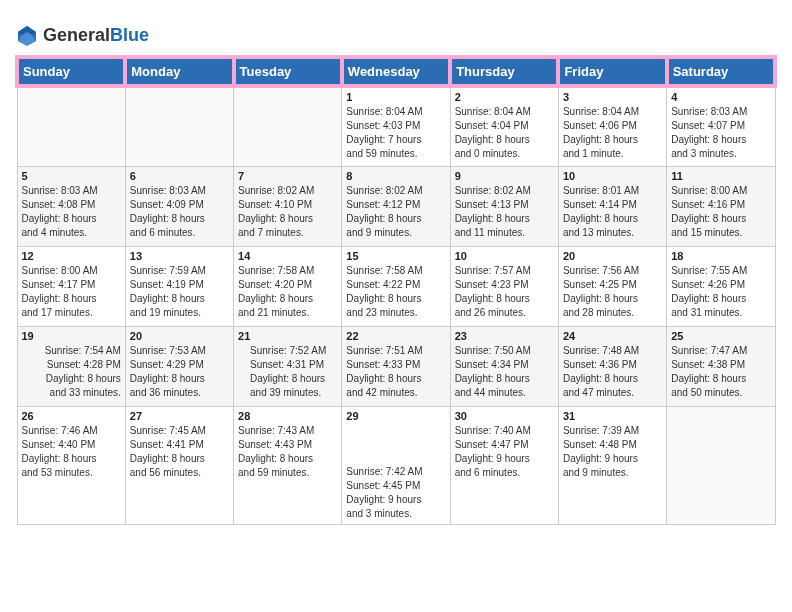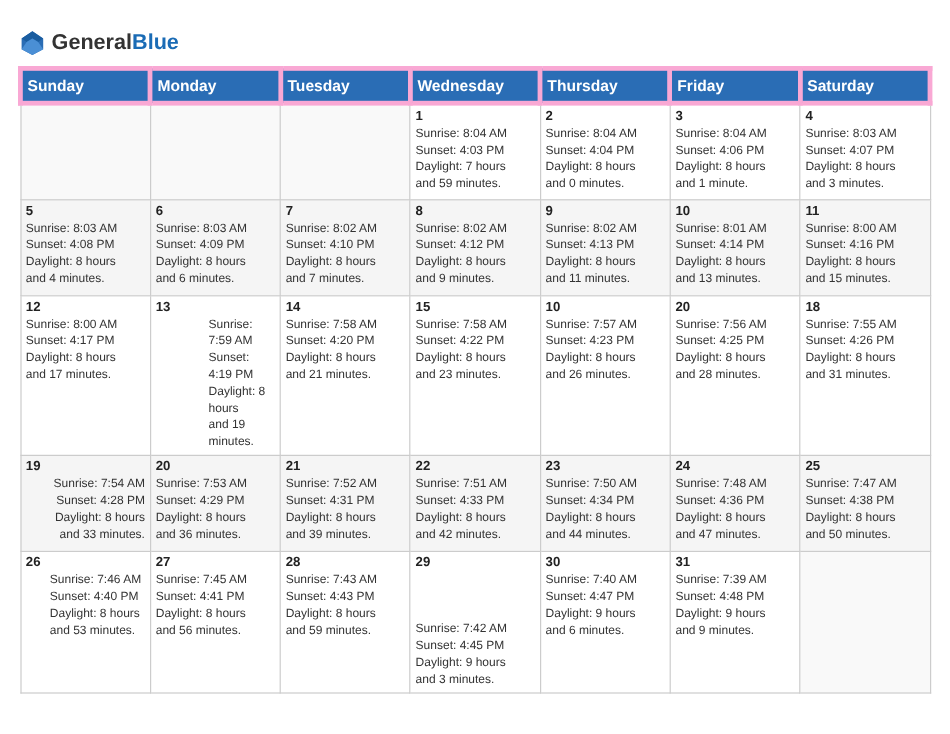--- a/index.html
+++ b/index.html
@@ -212,21 +212,21 @@
         <tr class="row-odd">
           <td>
             <span class="day-number">12</span>
             <div class="day-info" style="white-space: pre-line;">Sunrise: 8:00 AM
 Sunset: 4:17 PM
 Daylight: 8 hours
 and 17 minutes.</div>
           </td>
           <td>
             <span class="day-number">13</span>
-            <div class="day-info" style="white-space: pre-line; margin-left: 44px;">Sunrise: 7:59 AM
+            <div class="day-info" style="white-space: pre-line;">Sunrise: 7:59 AM
 Sunset: 4:19 PM
 Daylight: 8 hours
 and 19 minutes.</div>
           </td>
           <td>
             <span class="day-number">14</span>
             <div class="day-info" style="white-space: pre-line;">Sunrise: 7:58 AM
 Sunset: 4:20 PM
 Daylight: 8 hours
 and 21 minutes.</div>
@@ -270,21 +270,21 @@
           </td>
           <td>
             <span class="day-number">20</span>
             <div class="day-info" style="white-space: pre-line;">Sunrise: 7:53 AM
 Sunset: 4:29 PM
 Daylight: 8 hours
 and 36 minutes.</div>
           </td>
           <td>
             <span class="day-number">21</span>
-            <div class="day-info" style="white-space: pre-line;">Sunrise: 7:52 AM
+            <div class="day-info" style="white-space: pre-line; margin-left: 12px;">Sunrise: 7:52 AM
 Sunset: 4:31 PM
 Daylight: 8 hours
 and 39 minutes.</div>
           </td>
           <td>
             <span class="day-number">22</span>
             <div class="day-info" style="white-space: pre-line;">Sunrise: 7:51 AM
 Sunset: 4:33 PM
 Daylight: 8 hours
 and 42 minutes.</div>
@@ -307,21 +307,21 @@
             <span class="day-number">25</span>
             <div class="day-info" style="white-space: pre-line;">Sunrise: 7:47 AM
 Sunset: 4:38 PM
 Daylight: 8 hours
 and 50 minutes.</div>
           </td>
         </tr>
         <tr class="row-odd">
           <td>
             <span class="day-number">26</span>
-            <div class="day-info" style="white-space: pre-line; margin-left: 20px;">Sunrise: 7:46 AM
+            <div class="day-info" style="white-space: pre-line;">Sunrise: 7:46 AM
 Sunset: 4:40 PM
 Daylight: 8 hours
 and 53 minutes.</div>
           </td>
           <td>
             <span class="day-number">27</span>
             <div class="day-info" style="white-space: pre-line;">Sunrise: 7:45 AM
 Sunset: 4:41 PM
 Daylight: 8 hours
 and 56 minutes.</div>

